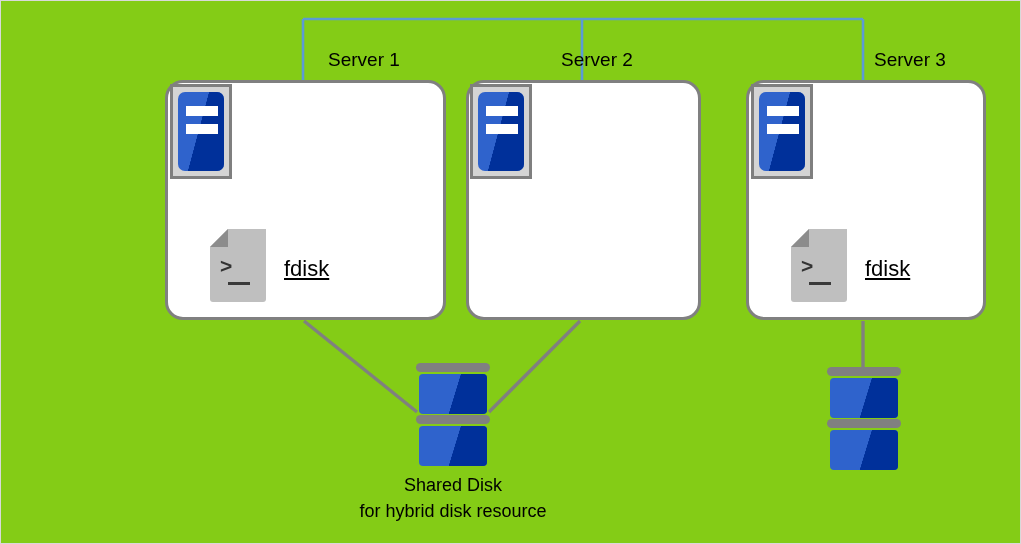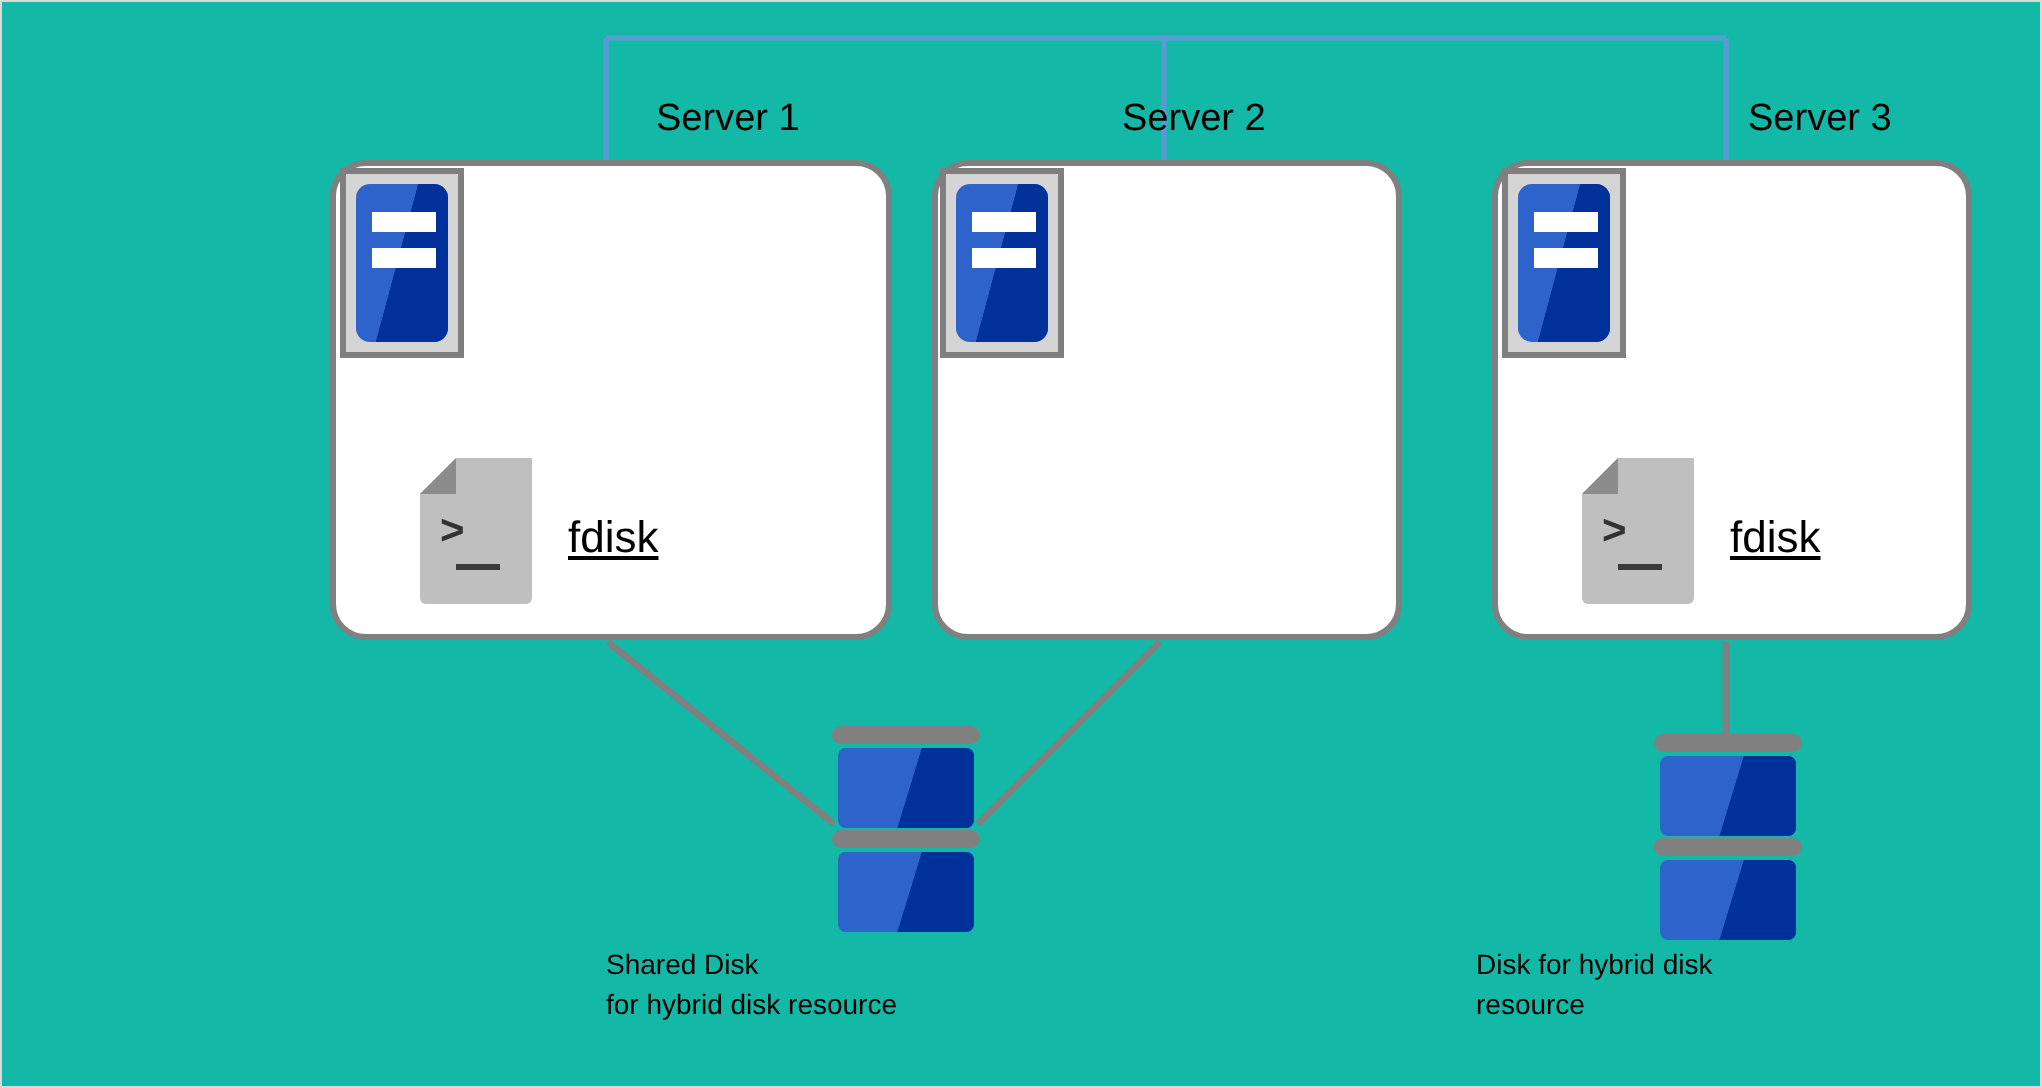--- a/index.html
+++ b/index.html
@@ -8,21 +8,21 @@
     padding: 0;
     background: #ffffff;
   }
   body {
     font-family: "Liberation Sans", sans-serif;
   }
   #canvas {
     position: relative;
     width: 1021px;
     height: 544px;
-    background: #14b8a6;
+    background: #84cc16;
     border: 1px solid #d9d9d9;
     box-sizing: border-box;
     overflow: hidden;
   }
   .layer {
     position: absolute;
     left: 0; top: 0;
     width: 1021px;
     height: 544px;
   }
@@ -163,22 +163,23 @@
 
   
   .server-label {
     position: absolute;
     font-size: 19px;
     color: #000000;
     white-space: nowrap;
   }
   .disk-caption {
     position: absolute;
-    font-size: 14px;
+    font-size: 18px;
     color: #000000;
+    text-align: center;
     line-height: 1.42;
   }
   .disk-caption span { display: block; }
 </style>
 </head>
 <body>
 
 <div id="canvas">
 
   <svg class="layer" width="1021" height="544" viewBox="0 0 1021 544">
@@ -259,18 +260,14 @@
     <span>for hybrid disk resource</span>
   </div>
 
   <div class="disk-icon" style="left:826px; top:366px;">
     <div class="cap c1"></div>
     <div class="plate p1"></div>
     <div class="cap c2"></div>
     <div class="plate p2"></div>
   </div>
 
-  <div class="disk-caption" style="left:737px; top:472px; width:250px;">
-    <span>Disk for hybrid disk</span>
-    <span>resource</span>
-  </div>
 
 </div>
 
 </body></html>

